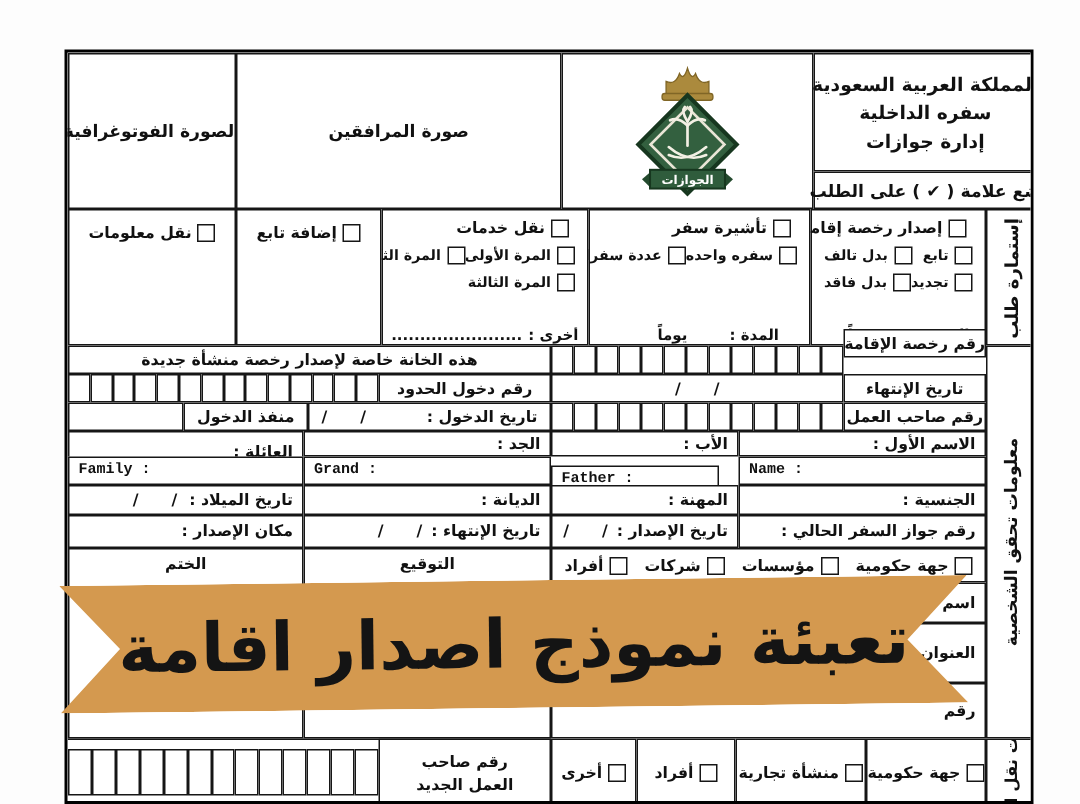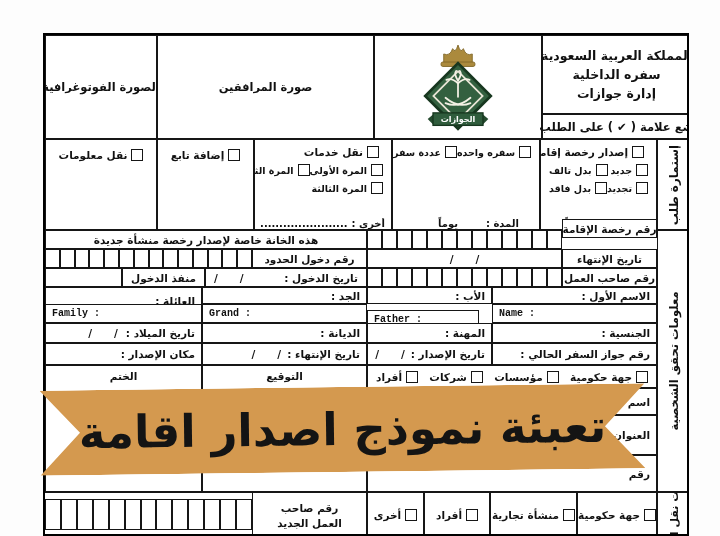--- a/index.html
+++ b/index.html
@@ -79,21 +79,21 @@
 
     <div class="abs cell" style="left:495px;top:104px;width:117px;height:91px">
       <div class="col4" style="gap:6px">
         <div class="opt rj">
             <span class="cb"></span>
             <span class="lbl">إصدار رخصة إقامة</span>
           </div>
         <div style="display:flex;justify-content:space-between;padding:0 2px">
           <div class="opt">
               <span class="cb"></span>
-              <span class="lbl" style="font-size:9.5px">جديد</span>
+              <span class="lbl" style="font-size:9.5px">تابع</span>
             </div>
           <div class="opt">
               <span class="cb"></span>
               <span class="lbl" style="font-size:9.5px">بدل تالف</span>
             </div>
         </div>
         <div style="display:flex;justify-content:space-between;padding:0 2px">
           <div class="opt">
               <span class="cb"></span>
               <span class="lbl" style="font-size:9.5px">تجديد</span>
@@ -105,20 +105,24 @@
         </div>
         <div style="display:flex;gap:22px;padding-right:4px;margin-top:auto">
           <span class="lbl" style="font-size:10px">المدة :</span>
           <span class="lbl" style="font-size:10px">شهراً</span>
         </div>
       </div>
     </div>
 
     <div class="abs cell" style="left:347px;top:104px;width:148px;height:91px">
       <div class="col4" style="gap:6px">
+        <div class="opt rj">
+            <span class="cb"></span>
+            <span class="lbl">تأشيرة سفر</span>
+          </div>
         <div style="display:flex;justify-content:space-between;padding:0 2px">
           <div class="opt">
               <span class="cb"></span>
               <span class="lbl" style="font-size:9.5px">سفره واحده</span>
             </div>
           <div class="opt">
               <span class="cb"></span>
               <span class="lbl" style="font-size:9.5px">عددة سفرات</span>
             </div>
         </div>

